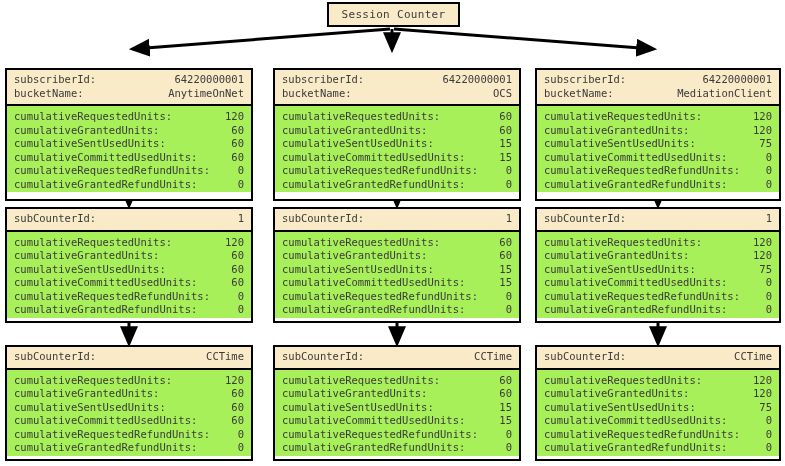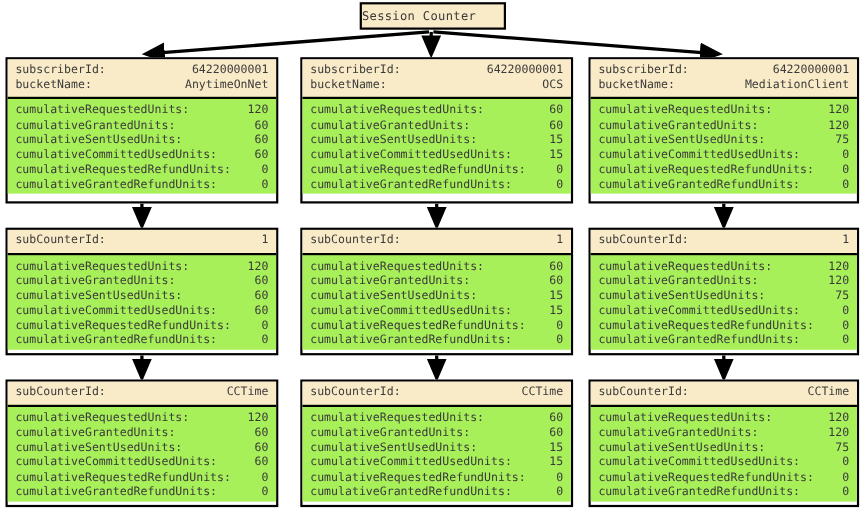--- a/index.html
+++ b/index.html
@@ -35,20 +35,21 @@
     position: absolute;
     left: 327px;
     top: 2px;
     width: 133px;
     height: 25px;
     background: #faebc8;
     border: 2px solid #000000;
     box-sizing: border-box;
     display: flex;
     align-items: center;
+    justify-content: center;
   }
   .root-node .root-label {
     font-size: 11px;
     color: #3a3a3a;
     letter-spacing: 0.3px;
     white-space: nowrap;
   }
 
   
   .counter-box {
@@ -84,21 +85,21 @@
   .field-val {
     text-align: right;
     padding-left: 10px;
   }
 
   
   .col-0 { left: 5px;   width: 248px; }
   .col-1 { left: 273px; width: 248px; }
   .col-2 { left: 535px; width: 246px; }
 
-  .row-0 { top: 52px;  height: 133px; }
+  .row-0 { top: 68px;  height: 133px; }
   .row-1 { top: 207px; height: 116px; }
   .row-2 { top: 345px; height: 116px; }
 </style>
 </head>
 <body>
 
 <div id="diagram-root">
 
   <svg id="arrow-layer" viewBox="0 0 785 466" width="785" height="466" xmlns="http://www.w3.org/2000/svg">
     <defs>

